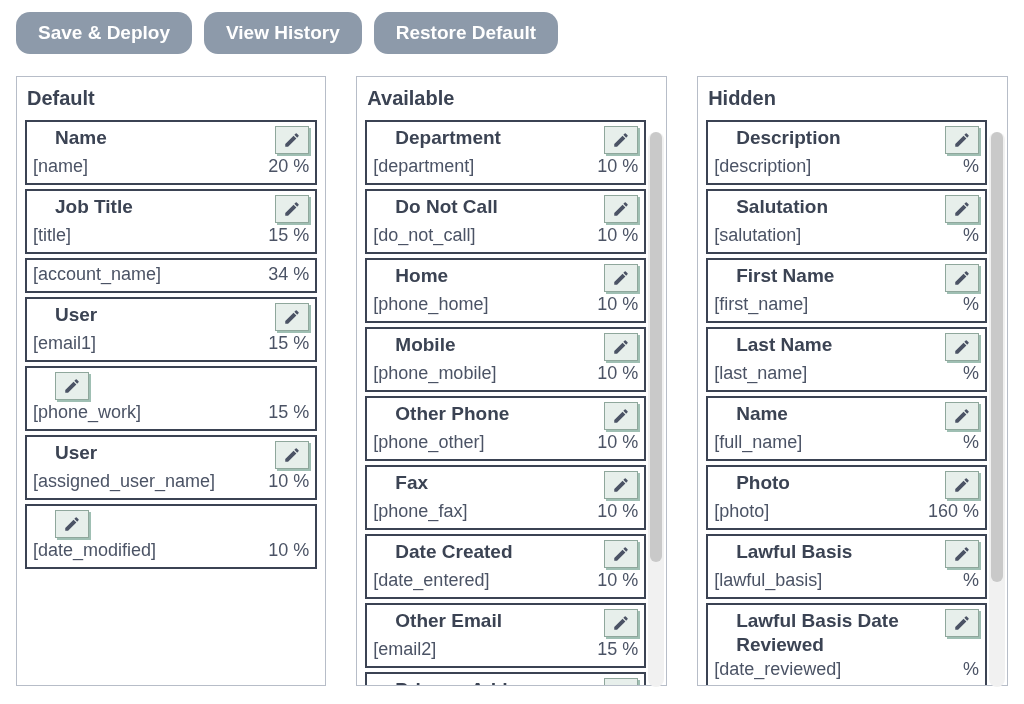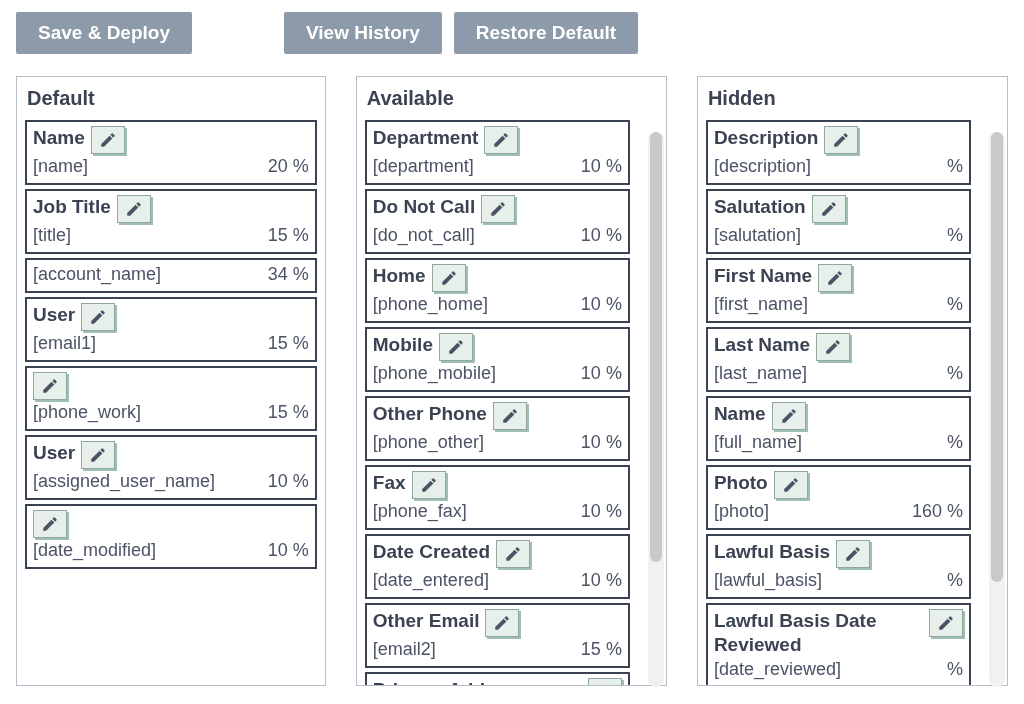--- a/index.html
+++ b/index.html
@@ -19,23 +19,23 @@
     margin-bottom: 22px;
   }
   .btn {
     background: #8d9aaa;
     color: #fff;
     border: none;
     padding: 10px 22px;
     font-size: 19px;
     font-weight: 600;
     cursor: pointer;
-    border-radius: 2px;
-  }
-  .btn:nth-child(2){ margin-left: 80px; }
+    border-radius: 14px;
+  }
+  .btn:nth-child(2){ }
   .columns {
     display: flex;
     gap: 30px;
   }
   .panel {
     border: 1px solid #b7bdc8;
     width: 324px;
     padding: 10px 8px 0 8px;
     background: #fff;
     position: relative;
@@ -57,21 +57,22 @@
     border: 2px solid #3b4353;
     padding: 4px 6px 6px 6px;
     background: #fff;
     display: flex;
     flex-direction: column;
     gap: 2px;
   }
   .row1 {
     display: flex;
     align-items: flex-start;
-    justify-content: flex-start;
+    justify-content: space-between;
+    margin-left: 22px;
   }
   .fname {
     font-size: 19px;
     font-weight: 700;
     color: #3b4353;
     line-height: 1.25;
     padding-right: 6px;
   }
   .editbtn {
     width: 34px;
@@ -103,21 +104,21 @@
     width: 16px;
     background: #f1f1f1;
     border-radius: 8px;
   }
   .fake-thumb {
     position: absolute;
     left: 2px; right: 2px;
     background: #c9c9c9;
     border-radius: 6px;
   }
-  .panel.scrollable { padding-right: 36px; }
+  .panel.scrollable { padding-right: 20px; }
   .panel.scrollable .fake-scrollbar { right: 2px; }
   .panel .clip { overflow:hidden; max-height:565px; }
 </style>
 </head>
 <body>
 
 <div class="toolbar">
   <button class="btn">Save &amp; Deploy</button>
   <button class="btn">View History</button>
   <button class="btn">Restore Default</button>

